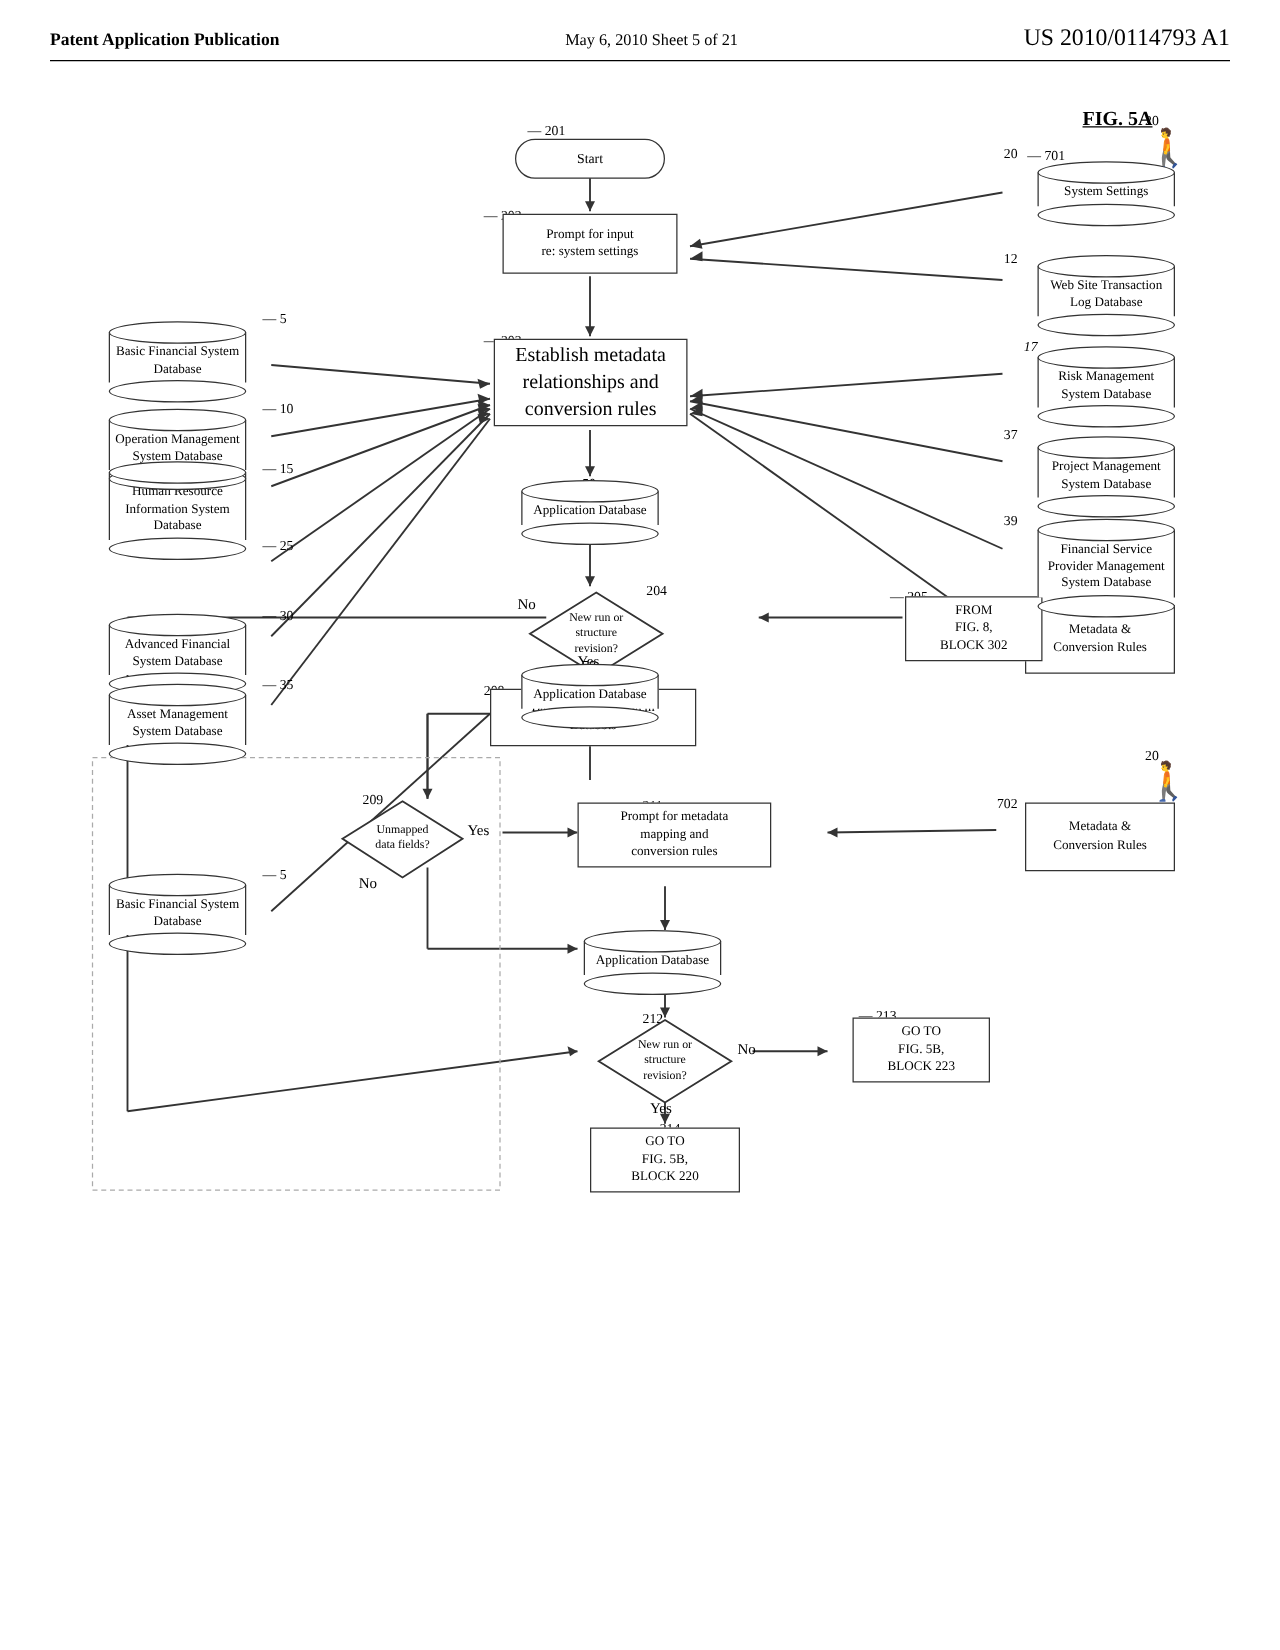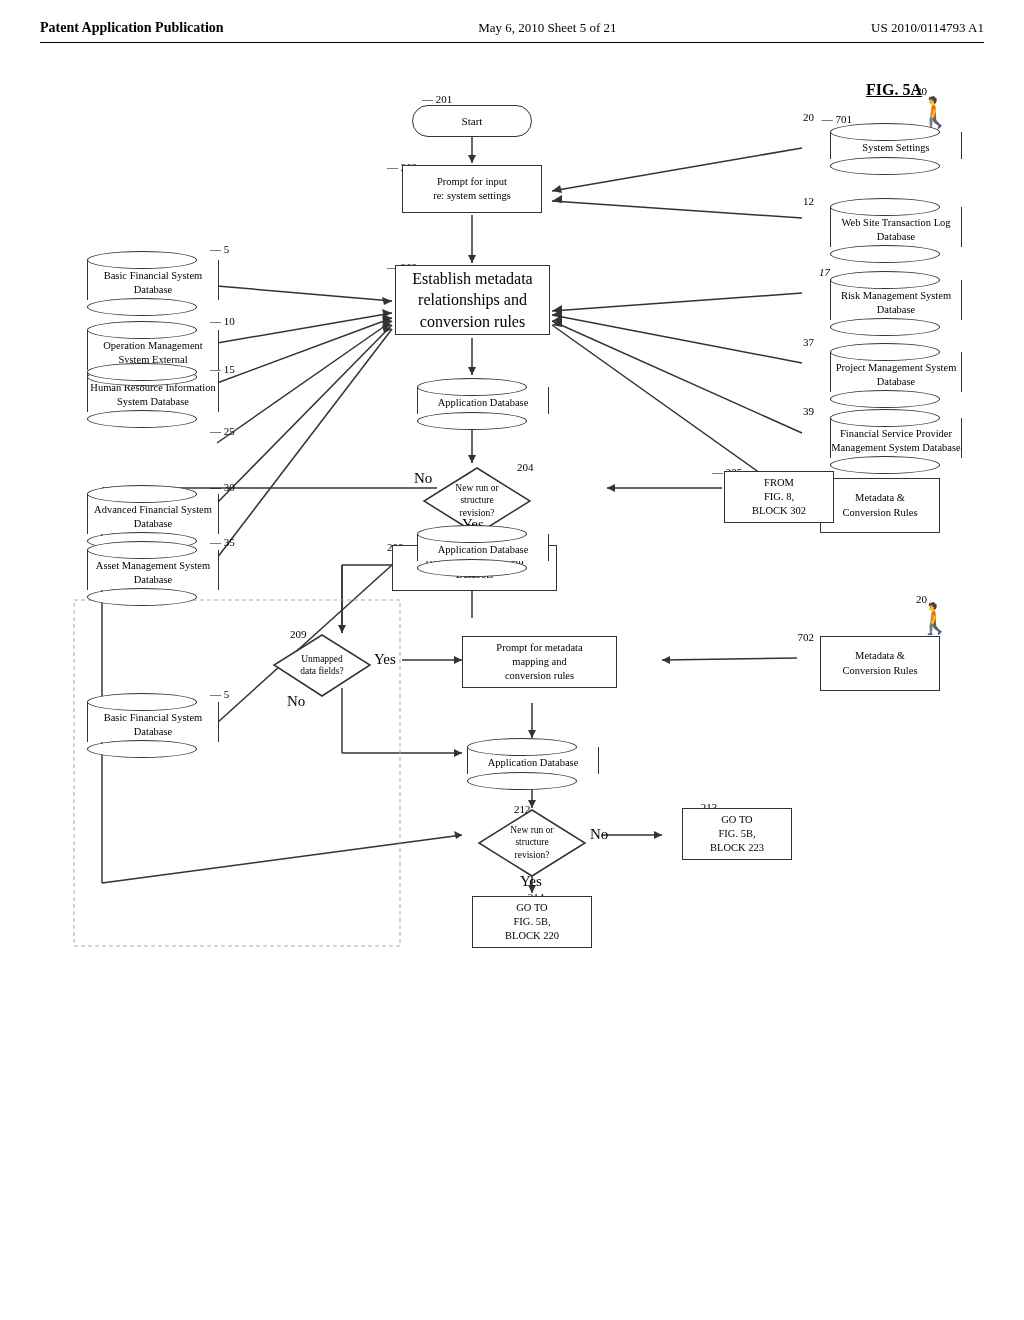--- a/index.html
+++ b/index.html
@@ -32,21 +32,21 @@
     .header-left {
       font-weight: bold;
       font-size: 14px;
     }
 
     .header-center {
       font-size: 13px;
     }
 
     .header-right {
-      font-size: 13px;
+      font-size: 19px;
     }
 
     .diagram-area {
       position: relative;
       width: 940px;
       height: 1180px;
       margin: 0 auto;
     }
 
     
@@ -75,21 +75,21 @@
       width: 110px;
       height: 18px;
       background: #fff;
       border: 1.5px solid #333;
       border-radius: 50%;
       position: relative;
       z-index: 2;
     }
 
     .db-body {
-      width: 132px;
+      width: 110px;
       background: #fff;
       border-left: 1.5px solid #333;
       border-right: 1.5px solid #333;
       margin-top: -9px;
       padding-top: 9px;
       padding-bottom: 4px;
       position: relative;
       z-index: 1;
     }
 
@@ -159,21 +159,21 @@
     
     .person-icon {
       position: absolute;
       font-size: 28px;
       text-align: center;
     }
 
     
     .arrow-label {
       position: absolute;
-      font-size: 15px;
+      font-size: 12px;
     }
 
     
     .meta-box {
       position: absolute;
       border: 1.5px solid #333;
       background: #fff;
       text-align: center;
       font-size: 10.5px;
       line-height: 1.35;
@@ -373,21 +373,21 @@
         <div class="db-bottom"></div>
       </div>
     </div>
 
     <div class="ref-label" style="top:262px; left:168px;"><span>— </span><span>10</span></div>
     <div class="db-node" style="top:268px; left:45px;">
       <div class="db-shape">
         <div class="db-top"></div>
         <div class="db-body">
           <div class="db-label">Operation Management
-System External</div>
+System Database</div>
         </div>
         <div class="db-bottom"></div>
       </div>
     </div>
 
     <div class="ref-label" style="top:283px; right:168px;"><span>37</span></div>
     <div class="db-node" style="top:290px; right:42px;">
       <div class="db-shape">
         <div class="db-top"></div>
         <div class="db-body">

